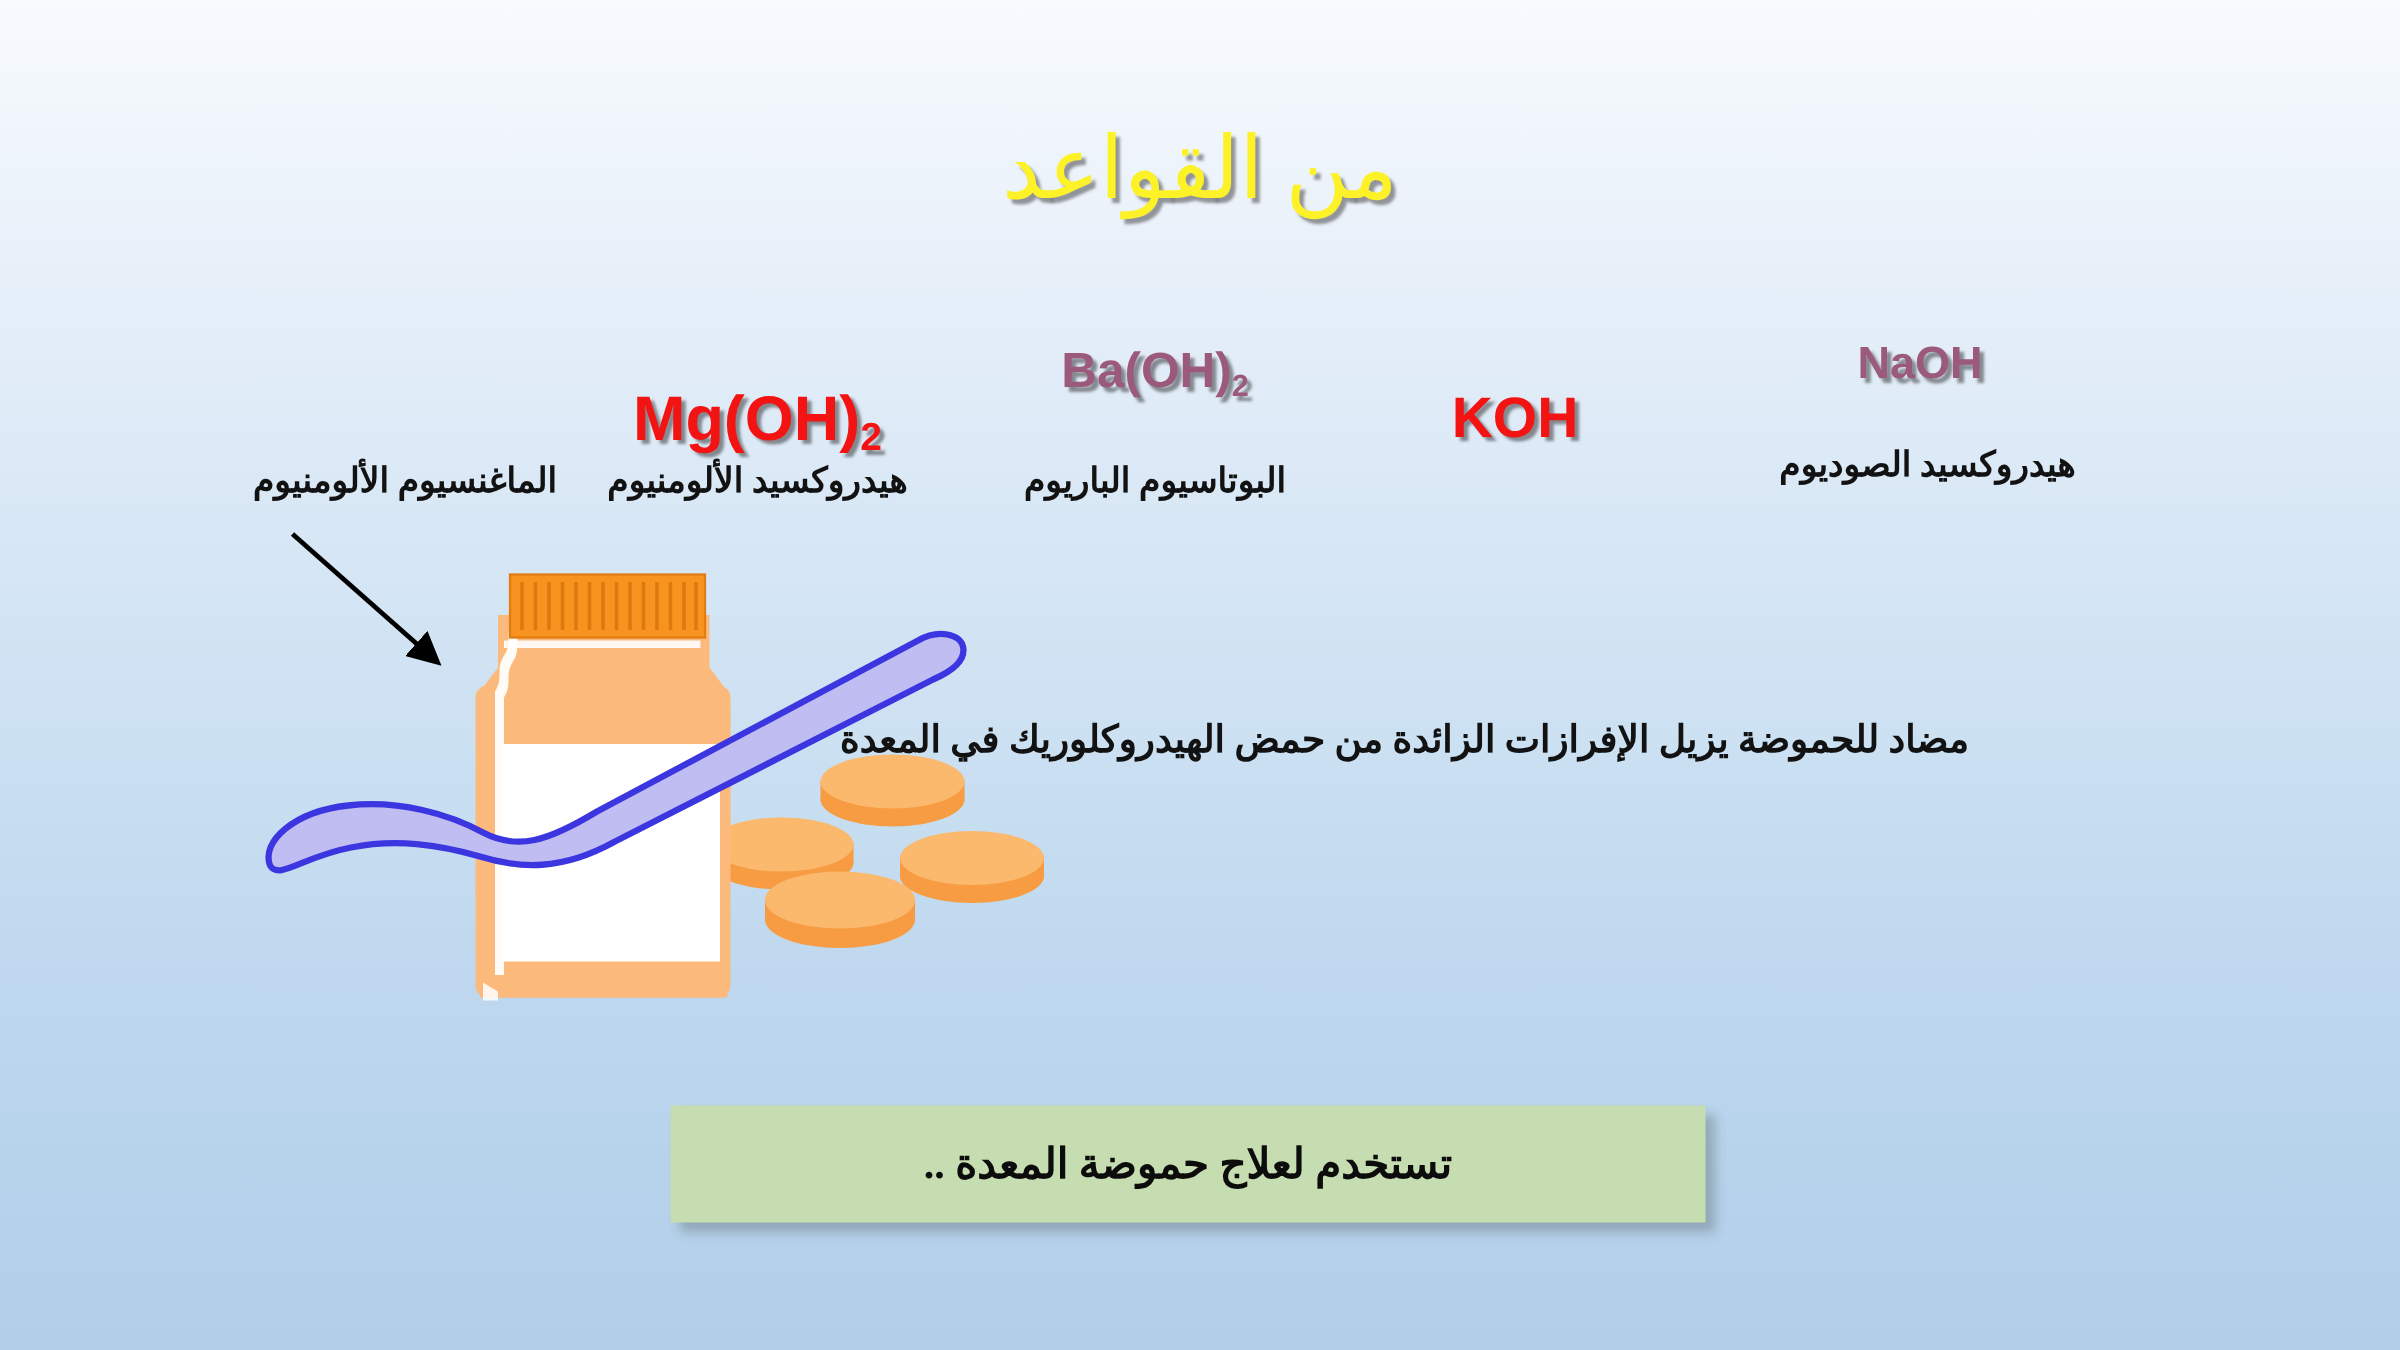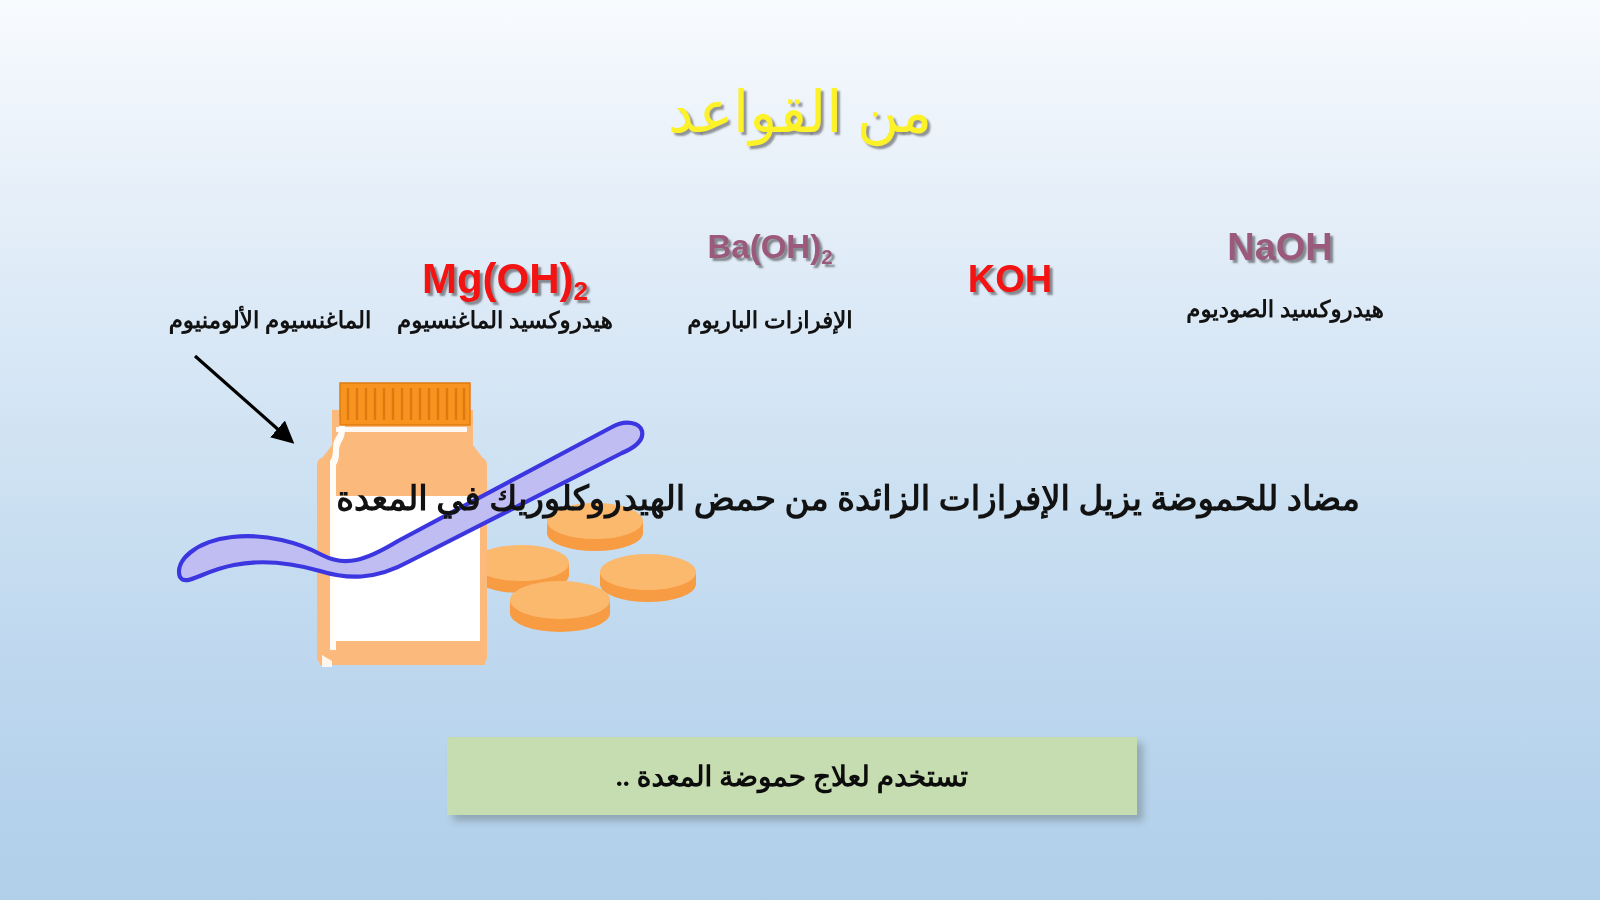--- a/index.html
+++ b/index.html
@@ -79,21 +79,21 @@
 
   #f-mg   { left: 355px;  width: 300px; top: 226px; font-size: 42px; }
   #n-mg   { left: 355px;  width: 300px; top: 308px; }
 
   #f-ba   { left: 620px;  width: 300px; top: 230px; font-size: 33px; }
   #n-ba   { left: 620px;  width: 300px; top: 308px; }
 
   #f-koh  { left: 890px;  width: 240px; top: 228px; font-size: 38px; }
   #n-koh  { left: 870px;  width: 290px; top: 305px; }
 
-  #f-naoh { left: 1155px; width: 250px; top: 228px; font-size: 38px; }
+  #f-naoh { left: 1155px; width: 250px; top: 228px; font-size: 30px; }
   #n-naoh { left: 1135px; width: 300px; top: 297px; }
 
   
   #arrow {
     position: absolute;
     left: 150px;
     top: 340px;
     width: 190px;
     height: 130px;
     pointer-events: none;
@@ -107,25 +107,25 @@
     width: 560px;
     height: 330px;
   }
 
   
   #caption {
     position: absolute;
     top: 478px;
     left: 560px;
     width: 800px;
-    text-align: center;
-    direction: rtl;
-    font-family: "Liberation Serif", "DejaVu Serif", serif;
-    font-weight: 700;
-    font-size: 34px;
+    text-align: left;
+    direction: rtl;
+    font-family: "Liberation Serif", "DejaVu Serif", serif;
+    font-weight: 700;
+    font-size: 25px;
     color: #121212;
     white-space: nowrap;
   }
 
   
   #banner {
     position: absolute;
     left: 447px;
     top: 737px;
     width: 690px;
@@ -151,26 +151,26 @@
 
 <div id="slide">
 
   <div id="title">من القواعد</div>
 
   <div class="subname" id="n-al">الماغنسيوم الألومنيوم</div>
 
   <div class="formula red" id="f-mg">
     <span>Mg(OH)</span><sub>2</sub>
   </div>
-  <div class="subname" id="n-mg">هيدروكسيد الماغنسيوم</div>
+  <div class="subname" id="n-mg">هيدروكسيد الألومنيوم</div>
 
   <div class="formula mauve" id="f-ba">
     <span>Ba(OH)</span><sub>2</sub>
   </div>
-  <div class="subname" id="n-ba">الإفرازات الباريوم</div>
+  <div class="subname" id="n-ba">البوتاسيوم الباريوم</div>
 
   <div class="formula red" id="f-koh">
     <span>KOH</span><sub></sub>
   </div>
 
   <div class="formula mauve" id="f-naoh">
     <span>NaOH</span><sub></sub>
   </div>
   <div class="subname" id="n-naoh">هيدروكسيد الصوديوم</div>
 

